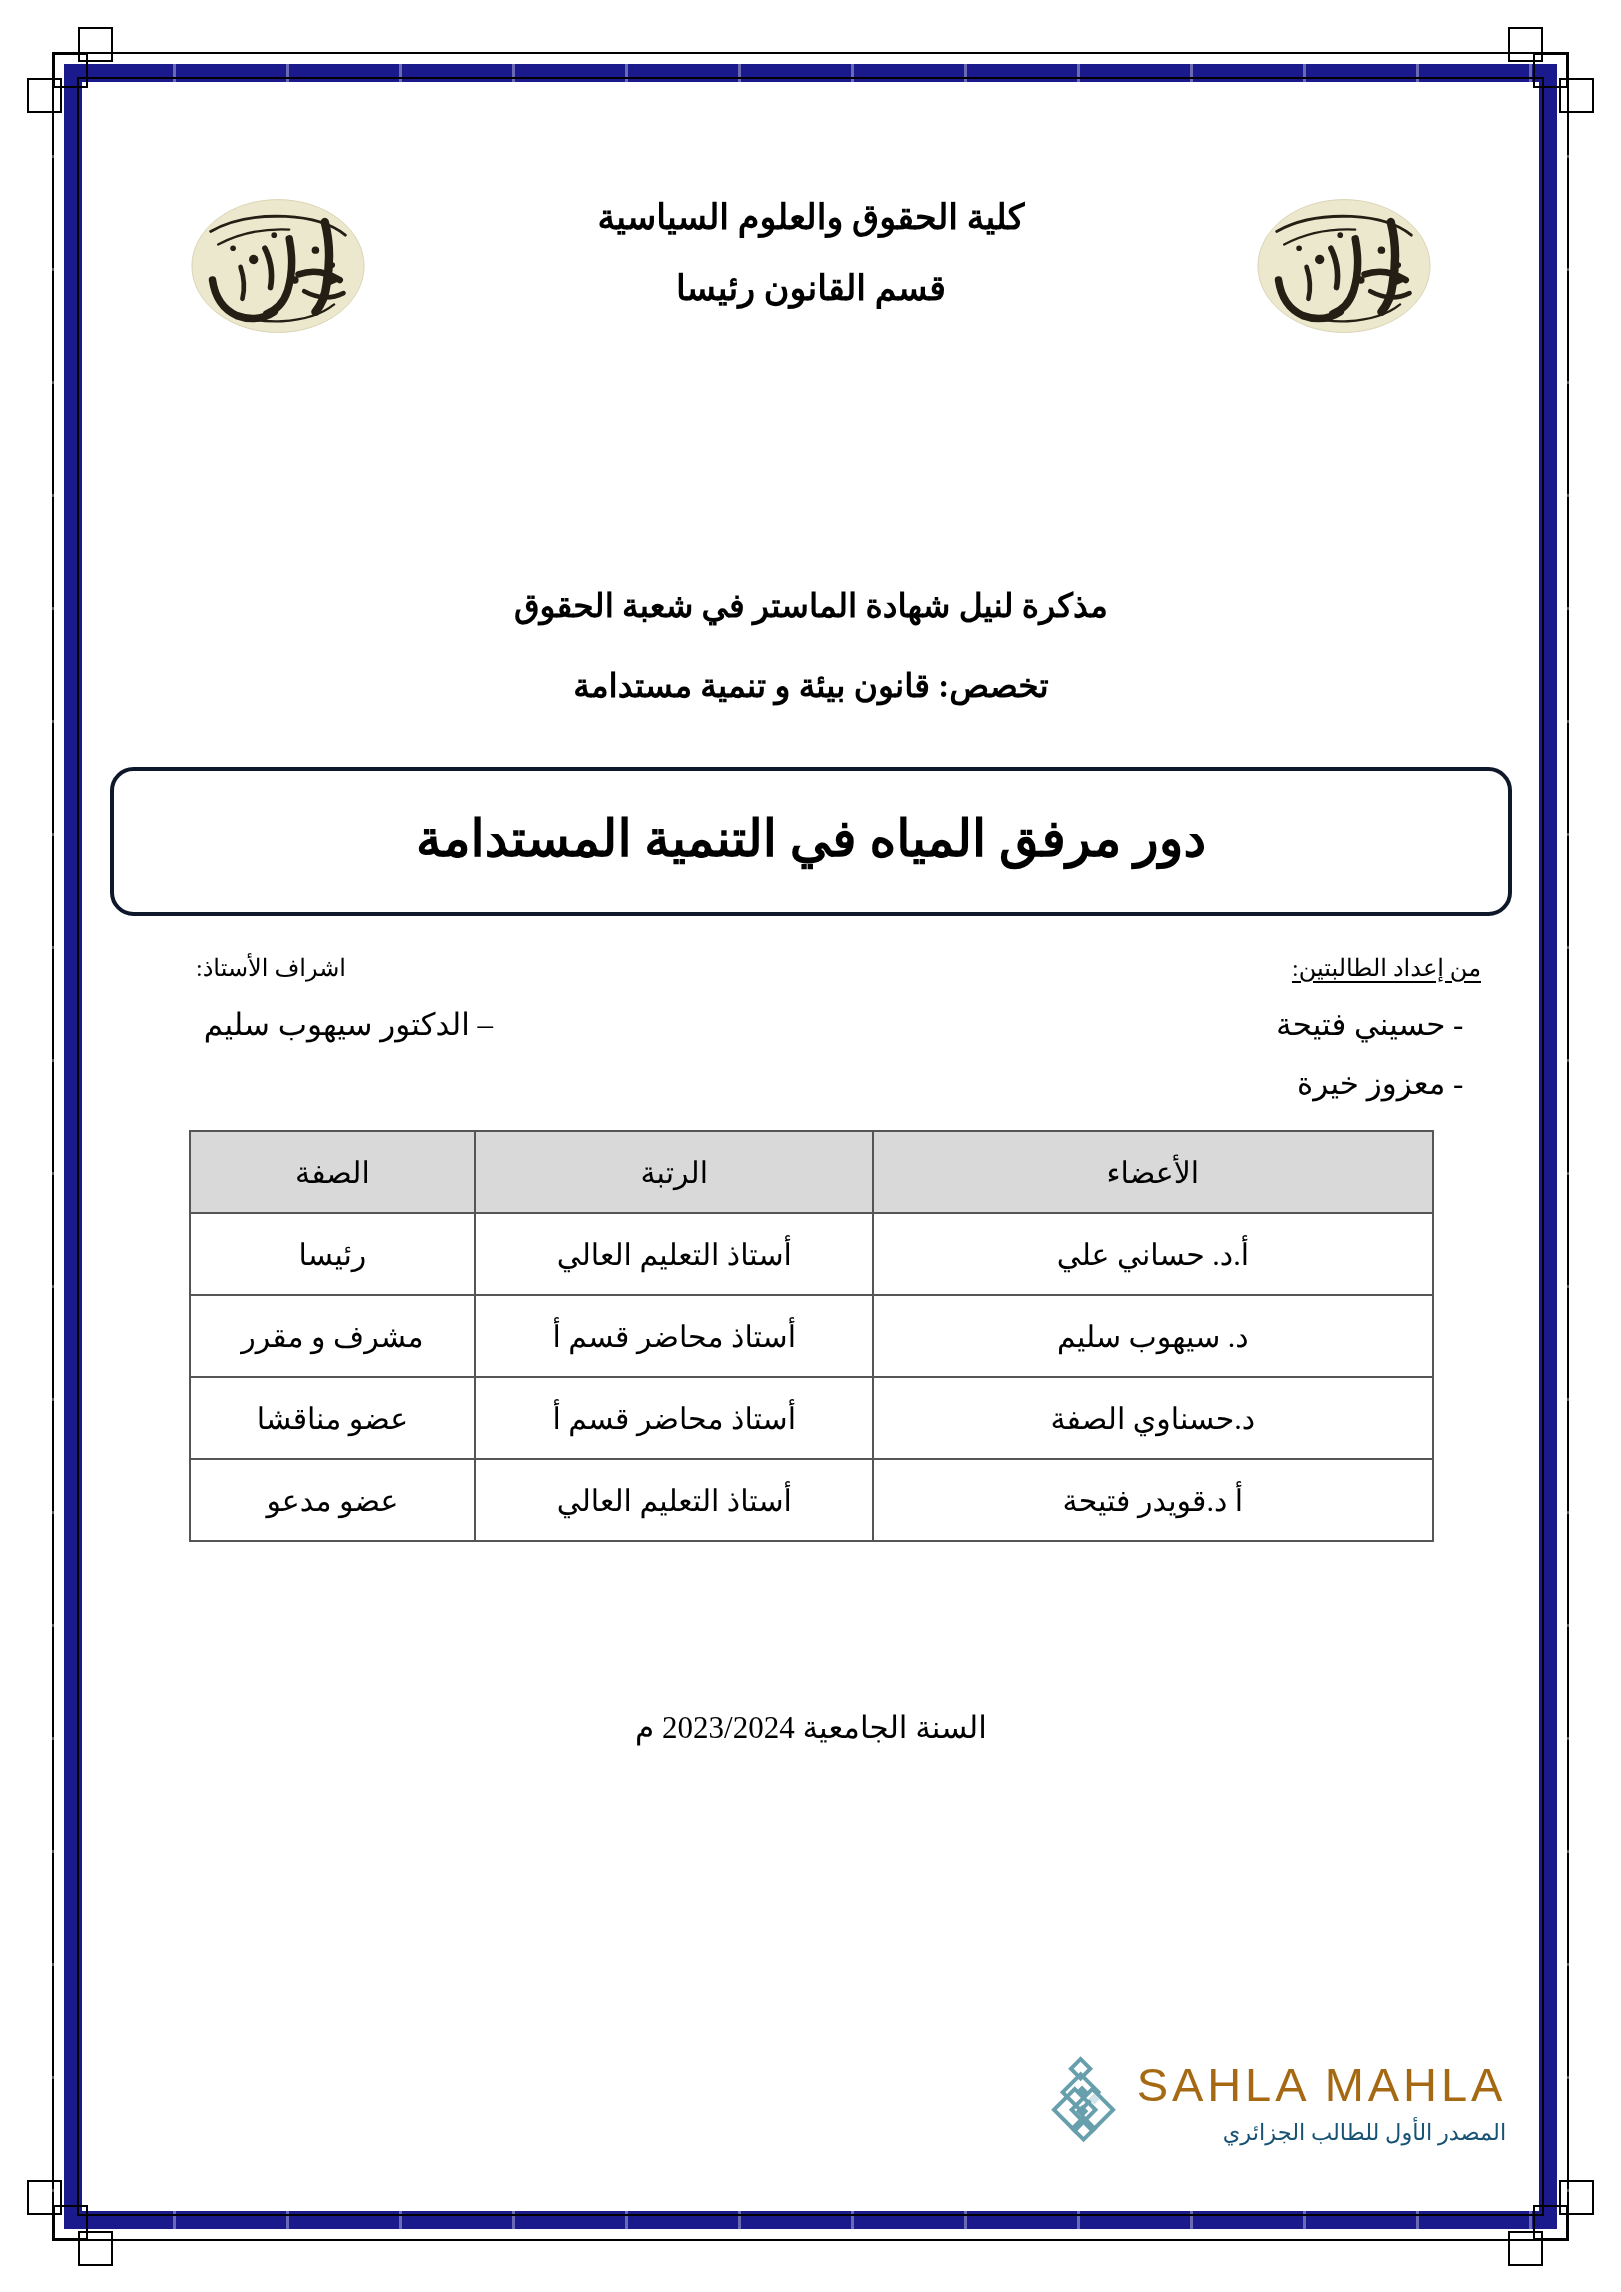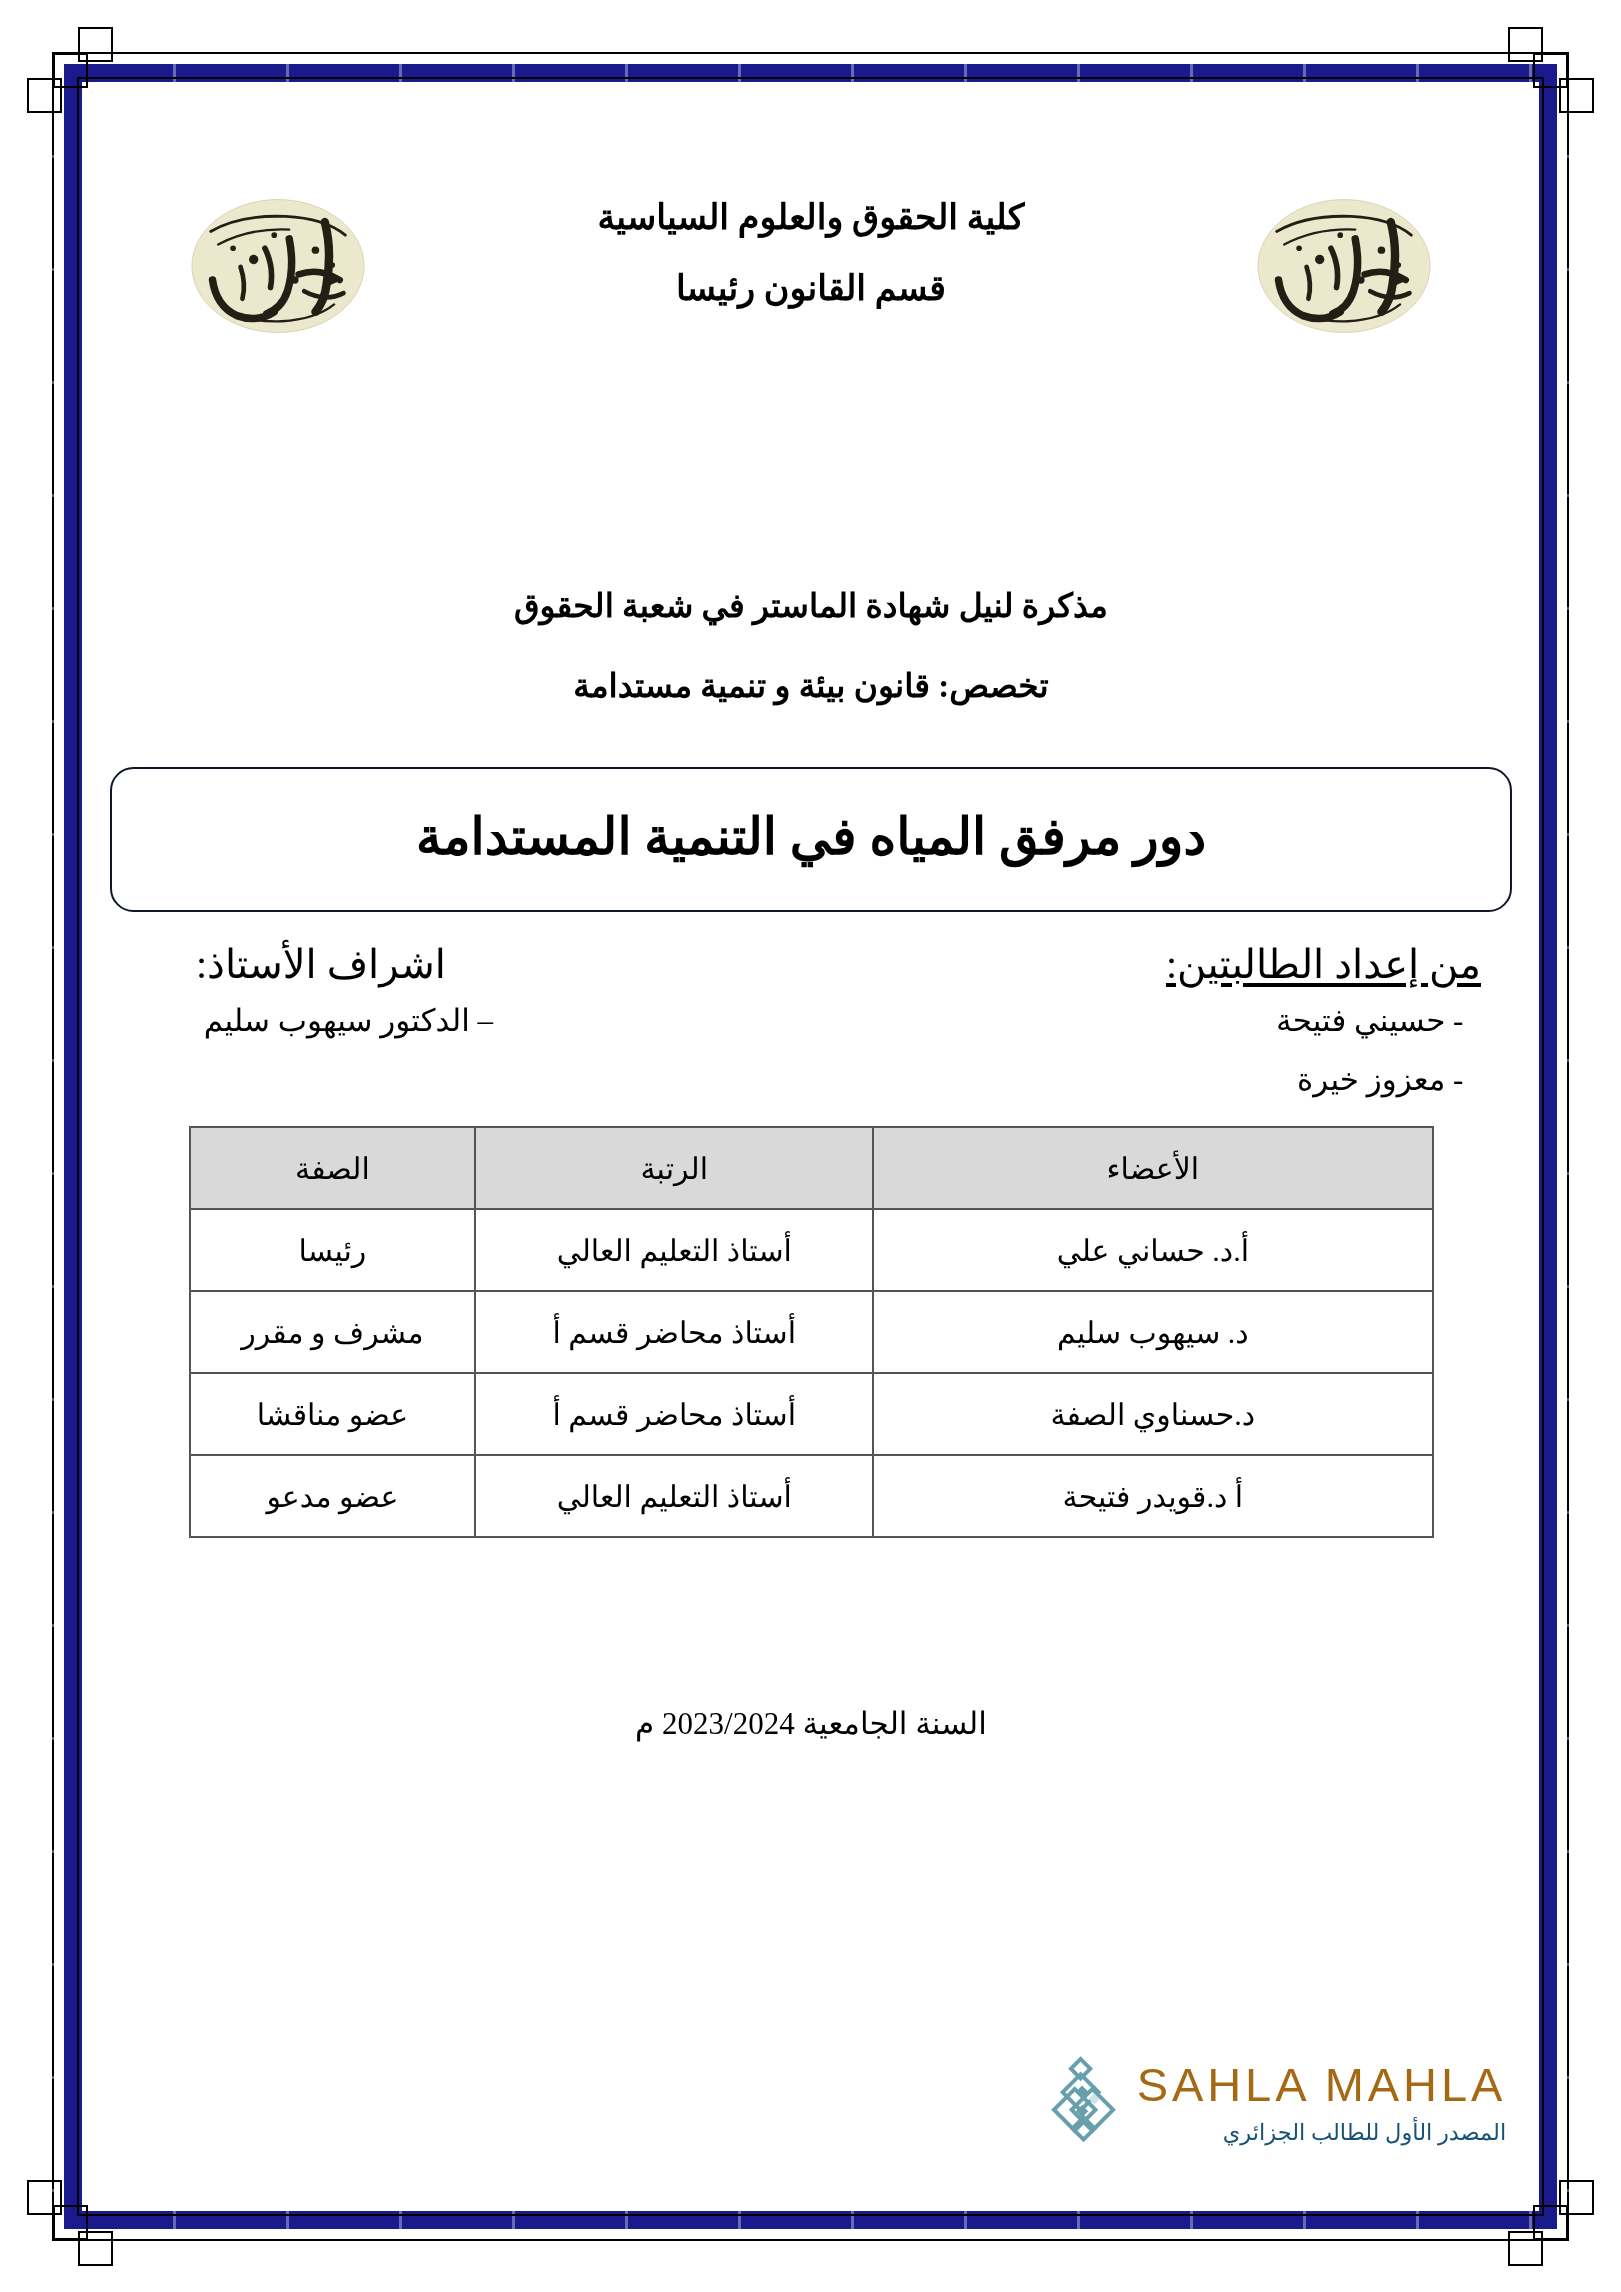--- a/index.html
+++ b/index.html
@@ -146,21 +146,21 @@
     margin-top: 90px;
     text-align: center;
     font-weight: bold;
     font-size: 33px;
     line-height: 80px;
   }
 
   
   .title-box {
     margin: 41px 2px 0 2px;
-    border: 2px solid #0f172a;
+    border: 4px solid #0f172a;
     border-radius: 23.5px;
     padding: 37px 23.5px 41px 23.5px;
     text-align: center;
   }
   .title-text {
     font-weight: bold;
     font-size: 51px;
     line-height: 63px;
     white-space: nowrap;
   }
@@ -171,21 +171,21 @@
     display: flex;
     flex-direction: row;
     justify-content: space-between;
     align-items: flex-start;
   }
   .people-col { width: 46%; }
   .people-col.students { text-align: right; padding-right: 33px; }
   .people-col.supervisor { text-align: left; padding-left: 88px; }
 
   .people-head {
-    font-size: 40px;
+    font-size: 24px;
     line-height: 53px;
     white-space: nowrap;
   }
   .people-head.underlined {
     text-decoration: underline;
     text-underline-offset: 4.9px;
   }
   .people-item {
     font-size: 31px;
     line-height: 59px;

